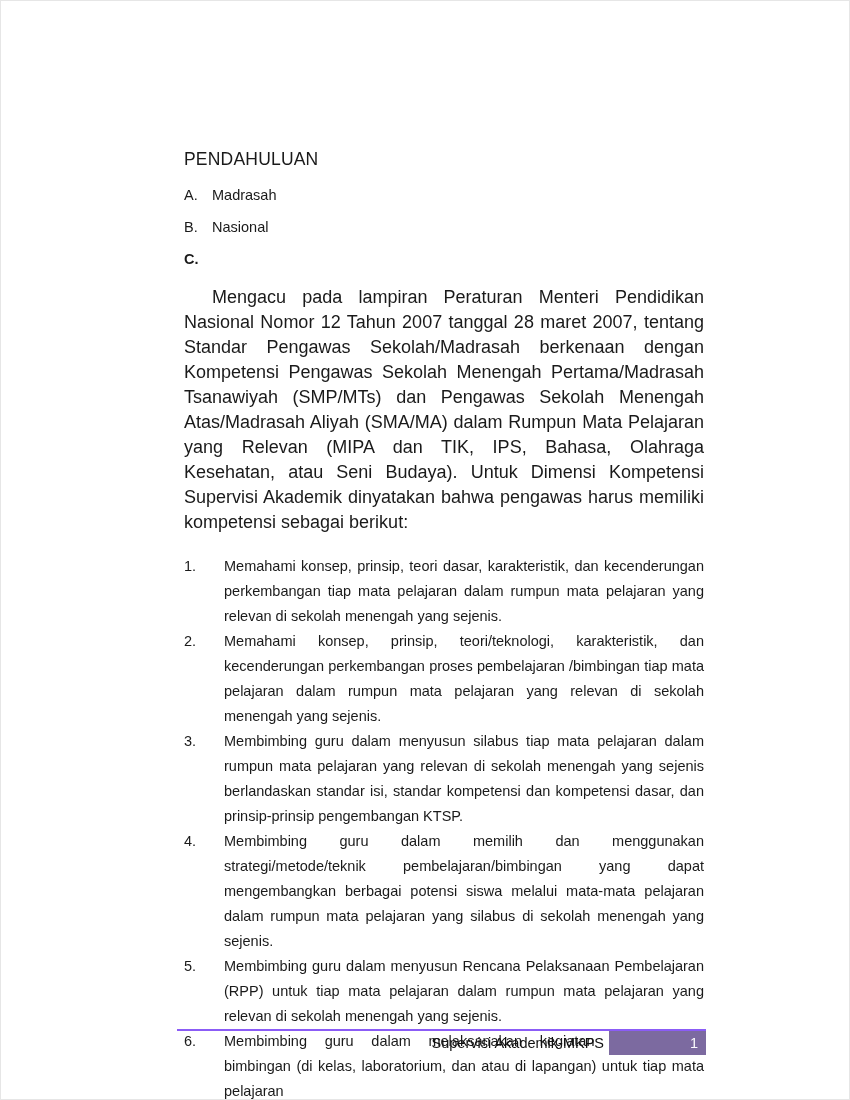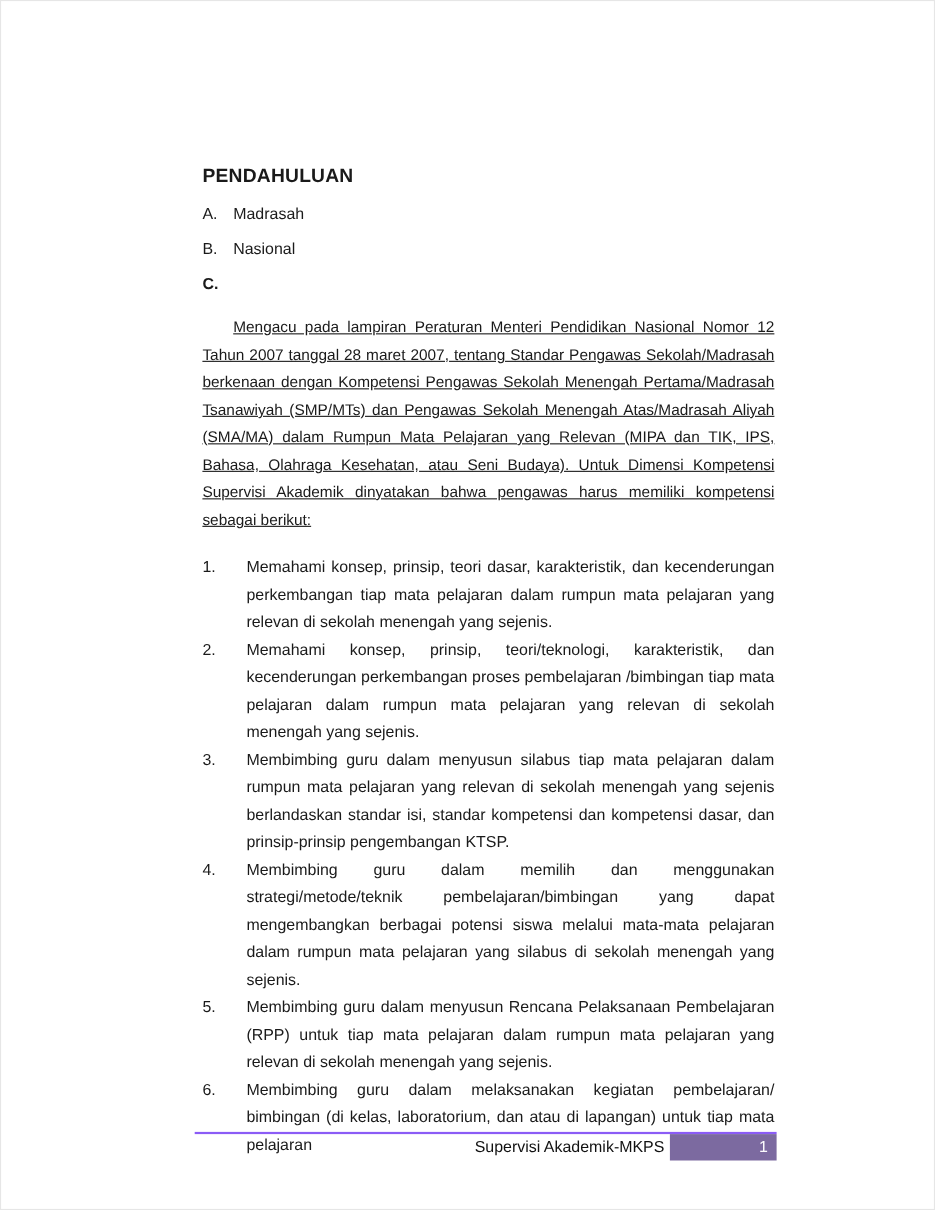--- a/index.html
+++ b/index.html
@@ -19,42 +19,41 @@
   }
   .content {
     position: absolute;
     left: 183px; top: 148px;
     width: 520px;
   }
   .doc-title {
     margin: 0;
     font-size: 17.5px;
     line-height: 20px;
-    font-weight: 700;
+    font-weight: 400;
     color: #1a1a1a;
     letter-spacing: 0.2px;
   }
   .outline { margin-top: 17px; }
   .outline-row {
     display: flex;
     font-size: 14.5px;
     line-height: 18px;
     margin-bottom: 14px;
   }
   .outline-row .item-label {
     flex: 0 0 28px;
   }
   .outline-row.bold { font-weight: 700; }
   .intro-para {
     margin: 17px 0 0 0;
-    font-size: 14px;
+    font-size: 18px;
     line-height: 25px;
     text-align: justify;
     text-indent: 28px;
-    text-decoration: underline;
   }
   .num-list {
     margin: 19px 0 0 0;
     padding: 0;
     list-style: none;
   }
   .num-list .list-item {
     display: flex;
     font-size: 14.5px;
     line-height: 25px;

